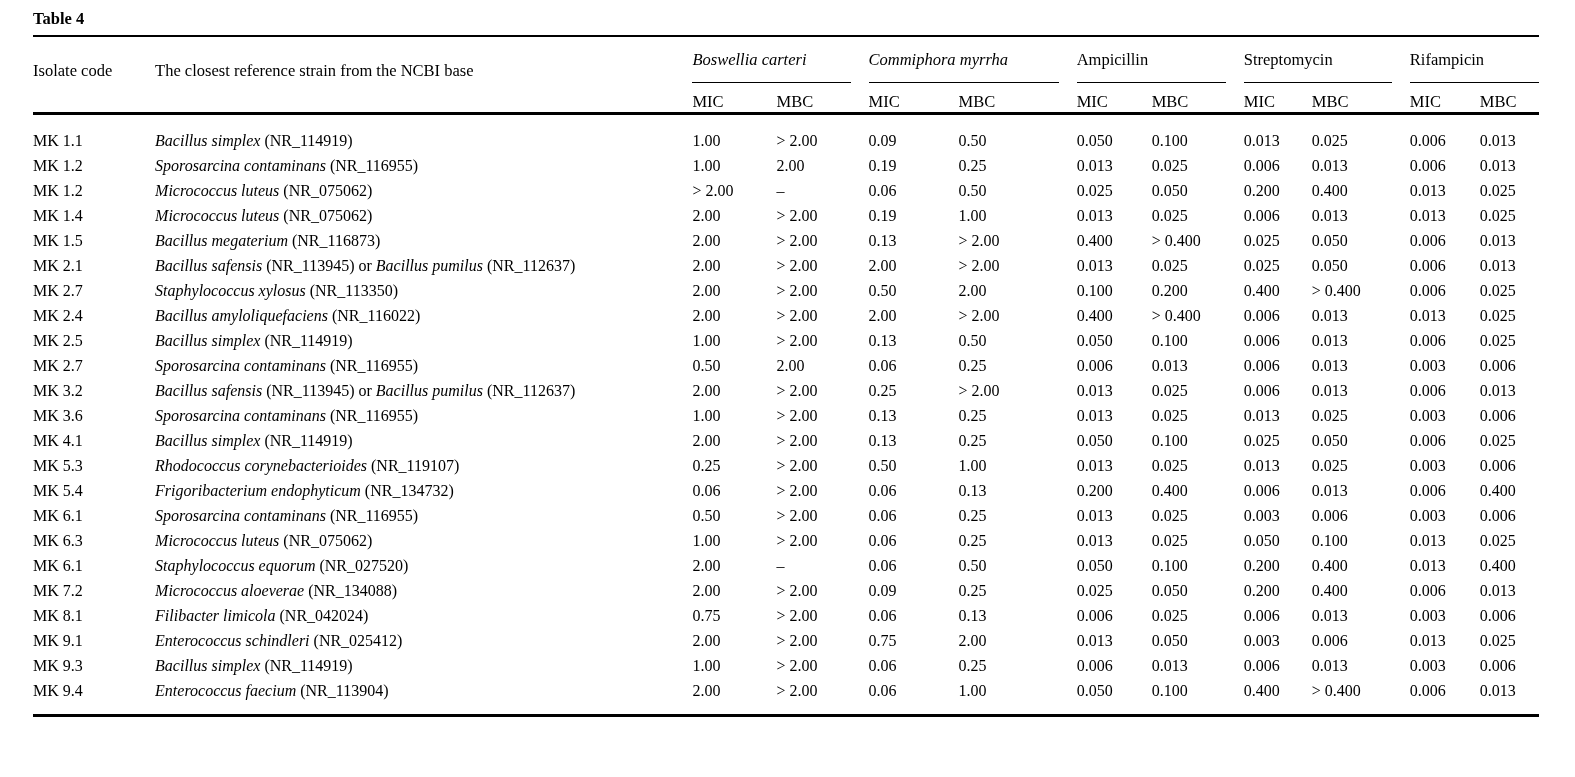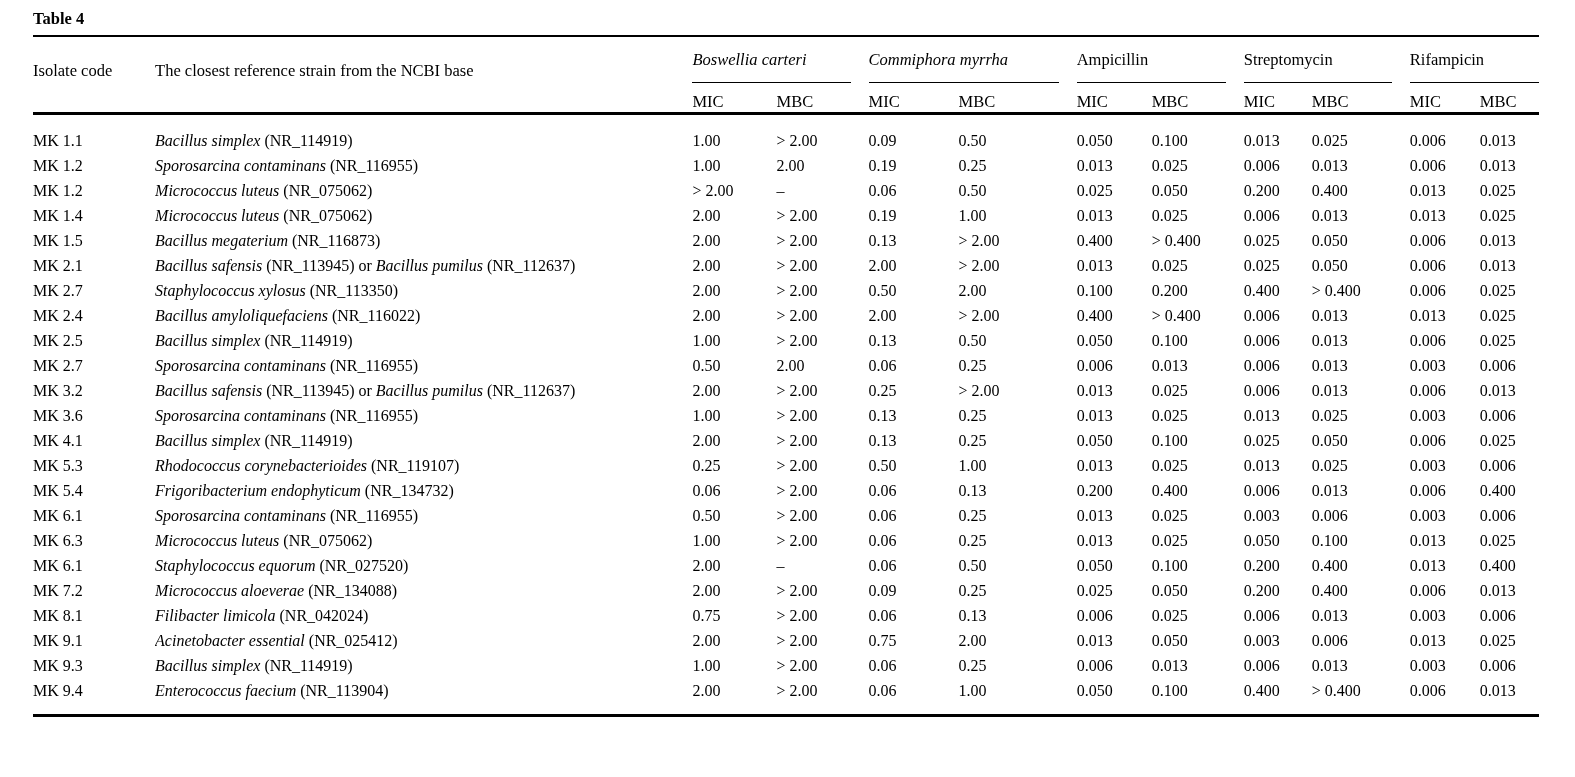--- a/index.html
+++ b/index.html
@@ -360,21 +360,21 @@
           <td>0.13</td>
           <td>0.006</td>
           <td>0.025</td>
           <td>0.006</td>
           <td>0.013</td>
           <td>0.003</td>
           <td>0.006</td>
         </tr>
         <tr>
           <td>MK 9.1</td>
-          <td><i>Acinetobacter essential</i><span> (NR_025412)</span></td>
+          <td><i>Enterococcus schindleri</i><span> (NR_025412)</span></td>
           <td>2.00</td>
           <td>&gt; 2.00</td>
           <td>0.75</td>
           <td>2.00</td>
           <td>0.013</td>
           <td>0.050</td>
           <td>0.003</td>
           <td>0.006</td>
           <td>0.013</td>
           <td>0.025</td>

